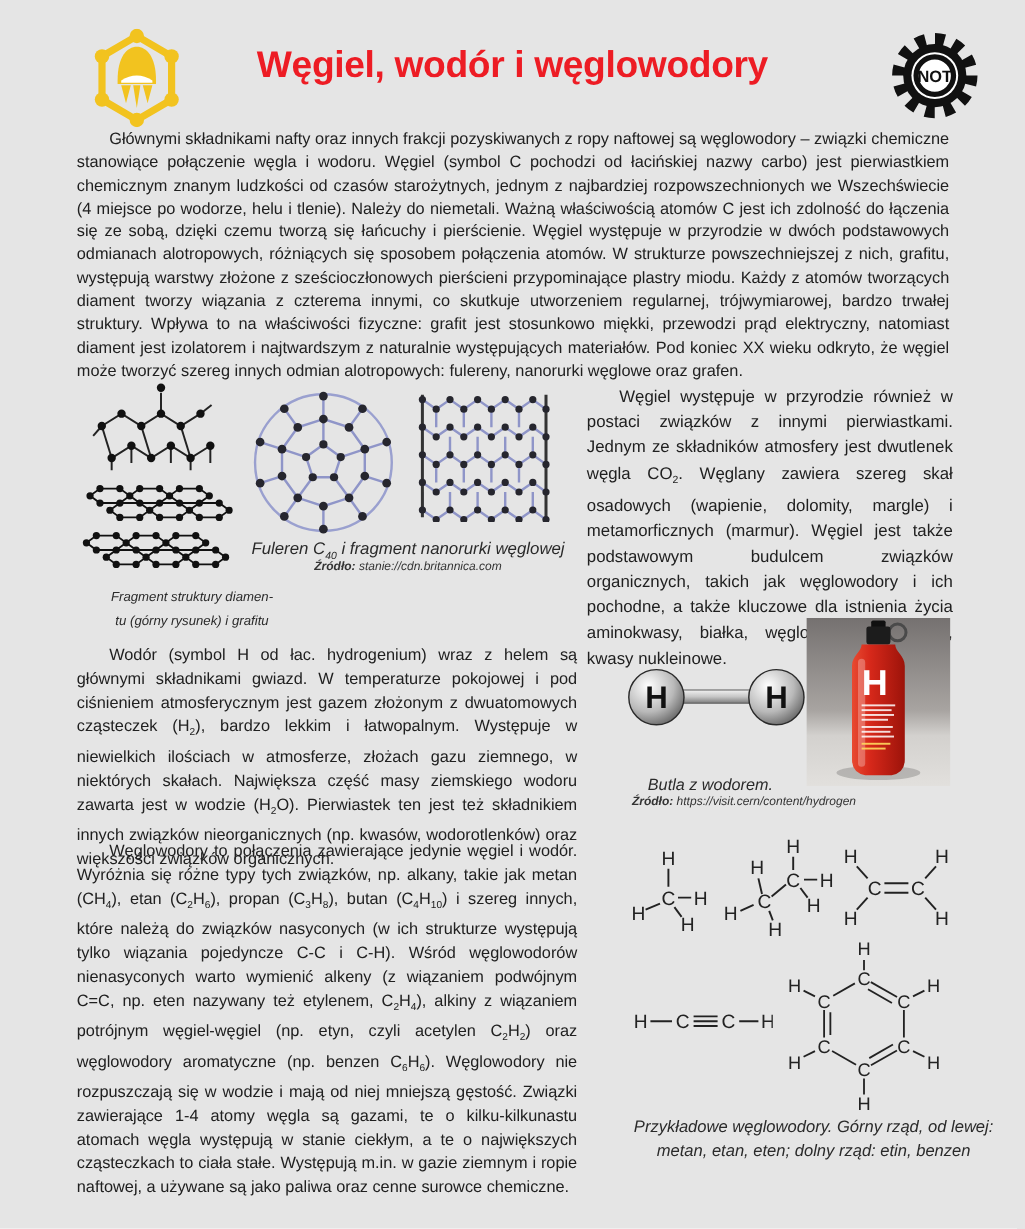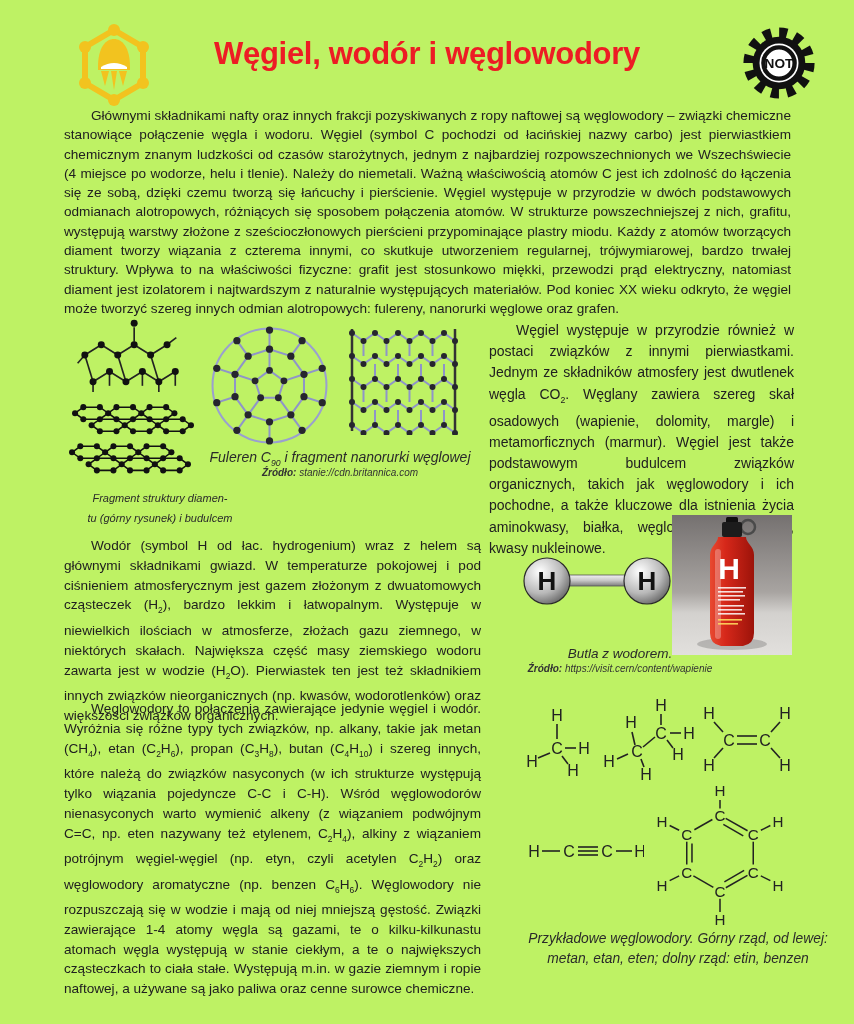--- a/index.html
+++ b/index.html
@@ -1,16 +1,16 @@
 <!DOCTYPE html>
 <html><head>
 <meta charset="utf-8">
 <style>
   html,body{margin:0;padding:0;background:#ffffff;}
-  .page{position:relative;width:854px;height:1024px;background:#bef264;overflow:hidden;
+  .page{position:relative;width:854px;height:1024px;background:#e5e5e5;overflow:hidden;
         font-family:"Liberation Sans",sans-serif;color:#1e1e1e;}
   .abs{position:absolute;}
   .par{position:absolute;text-align:justify;color:#202020;}
   .par.indent{text-indent:27px;}
   sub{font-size:0.62em;}
   b{font-weight:normal;}
   .title{position:absolute;left:160px;right:160px;top:36px;text-align:center;
          font-size:31px;font-weight:bold;color:#ed1c24;letter-spacing:-0.3px;}
   .cap{position:absolute;font-style:italic;color:#2a2a2a;font-size:11px;line-height:20px;text-align:center;}
   .src{position:absolute;font-style:italic;font-size:10px;color:#333;text-align:center;}
@@ -148,21 +148,21 @@
           <circle cx="85" cy="39" r="4"></circle>
         <circle cx="107" cy="39" r="4"></circle>
           <circle cx="129" cy="39" r="4"></circle>
           <circle cx="151" cy="39" r="4"></circle>
       </g>
     </g>
   </svg>
 
   <div class="cap" style="left:54px;top:488px;width:212px;">
     <div>Fragment struktury diamen-</div>
-    <div>tu (górny rysunek) i budulcem</div>
+    <div>tu (górny rysunek) i grafitu</div>
   </div>
 
   <svg class="abs" style="left:209px;top:325px" width="121" height="121" viewBox="0 0 120 120">
     <circle cx="60" cy="60" r="56.5" fill="none" stroke="#9aa0cf" stroke-width="2"></circle>
     <g stroke="#8f95c8" stroke-width="2" fill="none">
       <polygon points="60,45 45.7,55.4 51.2,72.1 68.8,72.1 74.3,55.4"></polygon>
       <polygon points="60,24 38.8,30.9 25.8,48.9 25.8,71.1 38.8,89.1 60,96 81.2,89.1 94.2,71.1 94.2,48.9 81.2,30.9"></polygon>
       <line x1="60" y1="45" x2="60" y2="24"></line>
       <line x1="45.7" y1="55.4" x2="25.8" y2="48.9"></line>
       <line x1="51.2" y1="72.1" x2="38.8" y2="89.1"></line>
@@ -283,21 +283,21 @@
         <circle cx="40.5" cy="108" r="3"></circle>
         <circle cx="52" cy="100" r="3"></circle>
         <circle cx="63.5" cy="108" r="3"></circle>
         <circle cx="75" cy="100" r="3"></circle>
         <circle cx="86.5" cy="108" r="3"></circle>
         <circle cx="98" cy="100" r="3"></circle>
         <circle cx="109" cy="108" r="3"></circle>
     </g>
   </svg>
 
-  <div class="cap" style="left:200px;top:447px;width:280px;font-size:14px;">Fuleren C<sub>90</sub> i fragment nanorurki węglowej</div>
+  <div class="cap" style="left:200px;top:447px;width:280px;font-size:14px;">Fuleren C<sub>40</sub> i fragment nanorurki węglowej</div>
   <div class="src" style="left:200px;top:467px;width:280px;">
     <b>Źródło:</b>
     <span>stanie://cdn.britannica.com</span>
   </div>
 
   <div class="par indent" style="left:489px;top:320px;width:305px;font-size:14px;line-height:21.2px;">Węgiel występuje w przyrodzie również w postaci związków z innymi pierwiastkami. Jednym ze składników atmosfery jest dwutlenek węgla CO<sub>2</sub>. Węglany zawiera szereg skał osadowych (wapienie, dolomity, margle) i metamorficznych (marmur). Węgiel jest także podstawowym budulcem związków organicznych, takich jak węglowodory i ich pochodne, a także kluczowe dla istnienia życia aminokwasy, białka, węglowodany, tłuszcze, kwasy nukleinowe.</div>
 
   <div class="par indent" style="left:64px;top:536px;width:417px;font-size:13.6px;line-height:19.8px;"><b>Wodór</b> (symbol H od łac. hydrogenium) wraz z helem są głównymi składnikami gwiazd. W temperaturze pokojowej i pod ciśnieniem atmosferycznym jest gazem złożonym z dwuatomowych cząsteczek (H<sub>2</sub>), bardzo lekkim i łatwopalnym. Występuje w niewielkich ilościach w atmosferze, złożach gazu ziemnego, w niektórych skałach. Największa część masy ziemskiego wodoru zawarta jest w wodzie (H<sub>2</sub>O). Pierwiastek ten jest też składnikiem innych związków nieorganicznych (np. kwasów, wodorotlenków) oraz większości związków organicznych.</div>
 
   <svg class="abs" style="left:521px;top:554px" width="152" height="54" viewBox="0 0 152 54">
@@ -350,24 +350,24 @@
       <rect x="46" y="90" width="26" height="1.6"></rect>
         <rect x="46" y="94" width="24" height="1.6"></rect>
       <rect x="46" y="98" width="27" height="1.6"></rect>
     </g>
     <g fill="#ffd95e" opacity="0.9">
       <rect x="46" y="104" width="24" height="1.6"></rect>
         <rect x="46" y="108" width="20" height="1.6"></rect>
     </g>
   </svg>
 
-  <div class="cap" style="left:520px;top:644px;width:200px;font-size:13.5px;">Butla z wodorem.</div>
+  <div class="cap" style="left:492px;top:644px;width:200px;font-size:13.5px;">Butla z wodorem.</div>
   <div class="src" style="left:500px;top:663px;width:240px;">
     <b>Źródło:</b>
-    <span>https://visit.cern/content/wapienie</span>
+    <span>https://visit.cern/content/hydrogen</span>
   </div>
 
   <div class="par indent" style="left:64px;top:699px;width:417px;font-size:13.6px;line-height:19.8px;"><b>Węglowodory</b> to połączenia zawierające jedynie węgiel i wodór. Wyróżnia się różne typy tych związków, np. alkany, takie jak metan (CH<sub>4</sub>), etan (C<sub>2</sub>H<sub>6</sub>), propan (C<sub>3</sub>H<sub>8</sub>), butan (C<sub>4</sub>H<sub>10</sub>) i szereg innych, które należą do związków nasyconych (w ich strukturze występują tylko wiązania pojedyncze C-C i C-H). Wśród węglowodorów nienasyconych warto wymienić alkeny (z wiązaniem podwójnym C=C, np. eten nazywany też etylenem, C<sub>2</sub>H<sub>4</sub>), alkiny z wiązaniem potrójnym węgiel-węgiel (np. etyn, czyli acetylen C<sub>2</sub>H<sub>2</sub>) oraz węglowodory aromatyczne (np. benzen C<sub>6</sub>H<sub>6</sub>). Węglowodory nie rozpuszczają się w wodzie i mają od niej mniejszą gęstość. Związki zawierające 1-4 atomy węgla są gazami, te o kilku-kilkunastu atomach węgla występują w stanie ciekłym, a te o największych cząsteczkach to ciała stałe. Występują m.in. w gazie ziemnym i ropie naftowej, a używane są jako paliwa oraz cenne surowce chemiczne.</div>
 
   <svg class="abs" style="left:524px;top:706px" width="66" height="72" viewBox="0 0 66 72">
     <line class="bond" x1="33" y1="18" x2="33" y2="33"></line>
     <line class="bond" x1="41" y1="42" x2="52" y2="42"></line>
     <line class="bond" x1="26" y1="47" x2="14" y2="52"></line>
     <line class="bond" x1="38" y1="50" x2="44" y2="58"></line>
     <text class="fT" x="33" y="15" text-anchor="middle">H</text>

